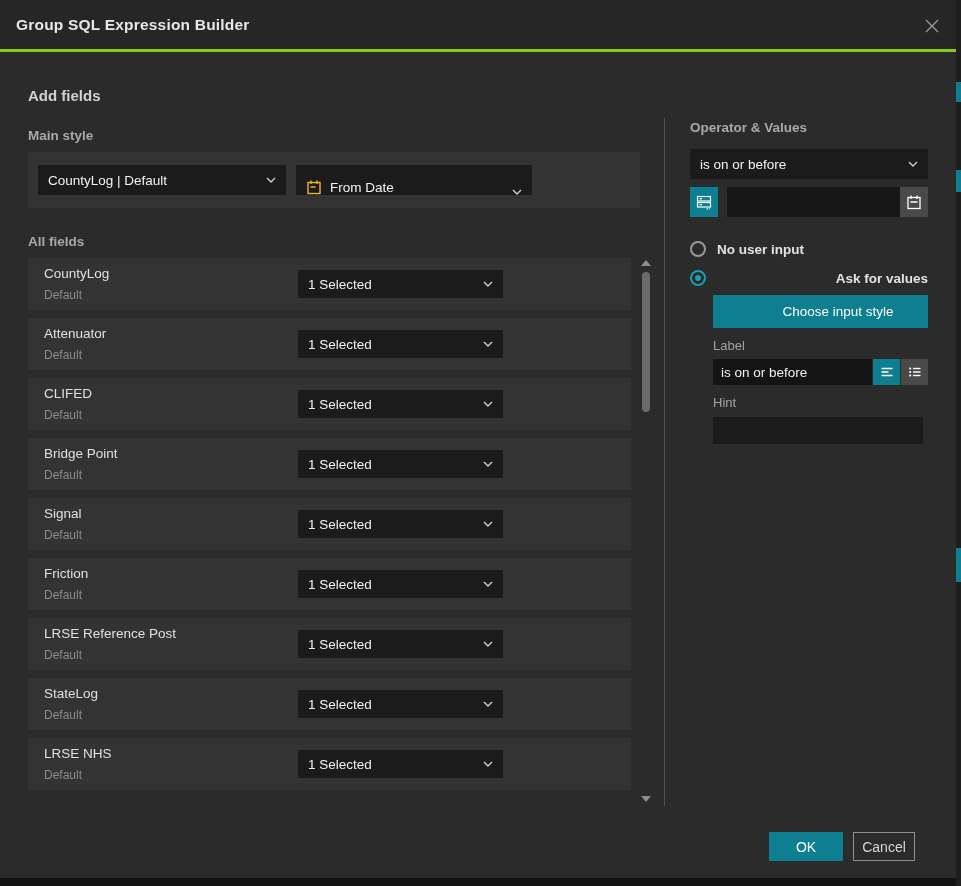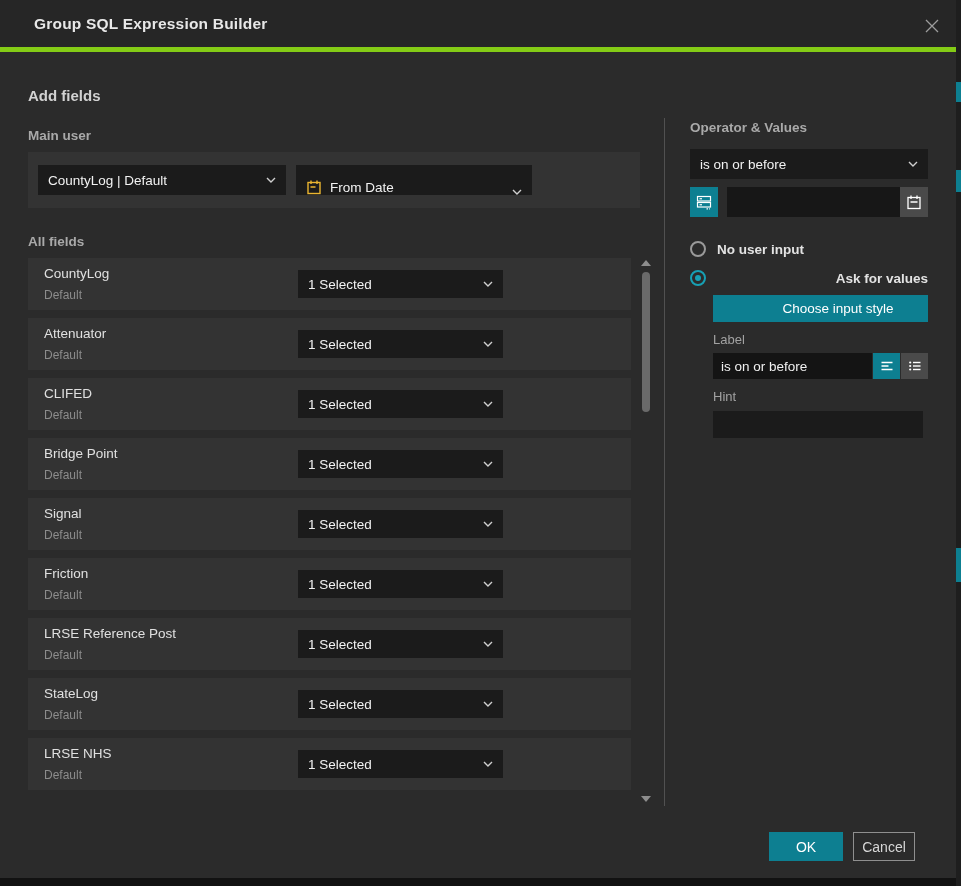--- a/index.html
+++ b/index.html
@@ -9,21 +9,21 @@
 
   
   .edge-strip { position:absolute; left:956px; top:0; width:5px; height:886px; background:#1e1e1e; }
   .edge-strip .frag { position:absolute; left:0; width:5px; background:#0d7f91; }
   .frag1 { top:82px; height:20px; }
   .frag2 { top:170px; height:22px; }
   .frag3 { top:548px; height:34px; }
 
   
   .titlebar { position:absolute; left:0; top:0; width:956px; height:52px; background:#262626;
-              border-bottom:5px solid #84cc16; display:flex; align-items:center; padding:0 34px; }
+              border-bottom:3px solid #84cc16; display:flex; align-items:center; padding:0 16px; }
   .title { color:#e8e8e8; font-size:15.5px; font-weight:700; letter-spacing:.2px; }
   .close-btn { position:absolute; right:12px; top:14px; width:24px; height:24px; display:flex;
                align-items:center; justify-content:center; cursor:pointer; color:#9c9c9c; }
 
   .h-add { position:absolute; left:28px; top:87px; color:#d2d2d2; font-size:15px; font-weight:700; }
   .sub-h { color:#a9a9a9; font-size:13.5px; font-weight:700; }
   .h-main { position:absolute; left:28px; top:128px; }
   .h-all  { position:absolute; left:28px; top:234px; }
 
   
@@ -72,21 +72,21 @@
   .radios { margin-top:24px; }
   .radio-row + .radio-row { margin-top:13px;justify-content:space-between; }
   .radio { width:16px; height:16px; border-radius:50%; border:2px solid #9a9a9a; flex:none;
            margin-right:11px; position:relative; background:transparent; }
   .radio.sel { border-color:#17a0b4; }
   .radio.sel::after { content:""; position:absolute; left:3px; top:3px; width:6px; height:6px;
                       border-radius:50%; background:#17a0b4; }
   .radio-label { color:#e3e3e3; font-size:13.5px; }
 
   .ask-block { margin-left:23px; width:215px; }
-  .choose-btn { margin-top:9px; width:215px; height:27px; background:#0d7f91; color:#ffffff;
+  .choose-btn { margin-top:9px; width:215px; height:33px; background:#0d7f91; color:#ffffff;
                 font-size:13.5px; display:flex; align-items:center; justify-content:center;
                 cursor:pointer; border:none;padding-left:35px; }
   .lbl-small { color:#a2a2a2; font-size:13px; margin-top:10px; }
   .label-row { display:flex; margin-top:6px; height:26px; }
   .label-input { width:160px; height:26px; background:#141414; }
   .mini-btn { width:27px; height:26px; display:flex; align-items:center; justify-content:center;
               cursor:pointer; flex:none; margin-left:1px; }
   .hint-gap { margin-top:10px; }
   .hint-input { width:210px; height:27px; margin-top:7px; background:#1b1b1b; }
 
@@ -106,21 +106,21 @@
   <div class="titlebar">
     <span class="title">Group SQL Expression Builder</span>
   </div>
   <div class="close-btn">
     <svg width="16" height="16" viewBox="0 0 16 16">
       <path d="M2 2 L14 14 M14 2 L2 14" stroke="#9c9c9c" stroke-width="1.3" fill="none"></path>
     </svg>
   </div>
 
   <div class="h-add">Add fields</div>
-  <div class="sub-h h-main">Main user</div>
+  <div class="sub-h h-main">Main style</div>
 
   <div class="main-panel">
     <div class="select mf-sel1">
       <span class="txt">CountyLog | Default</span>
       <span class="chev">
         <svg width="10" height="6" viewBox="0 0 10 6">
             <path d="M1 1 L5 5 L9 1" stroke="#cfcfcf" stroke-width="1.4" fill="none"></path>
           </svg>
       </span>
     </div>

